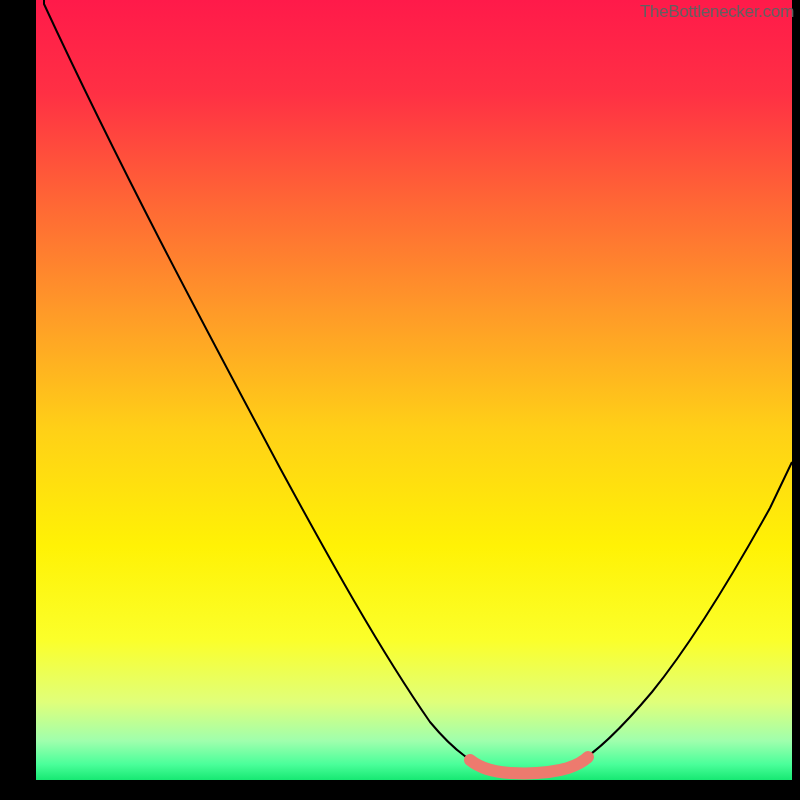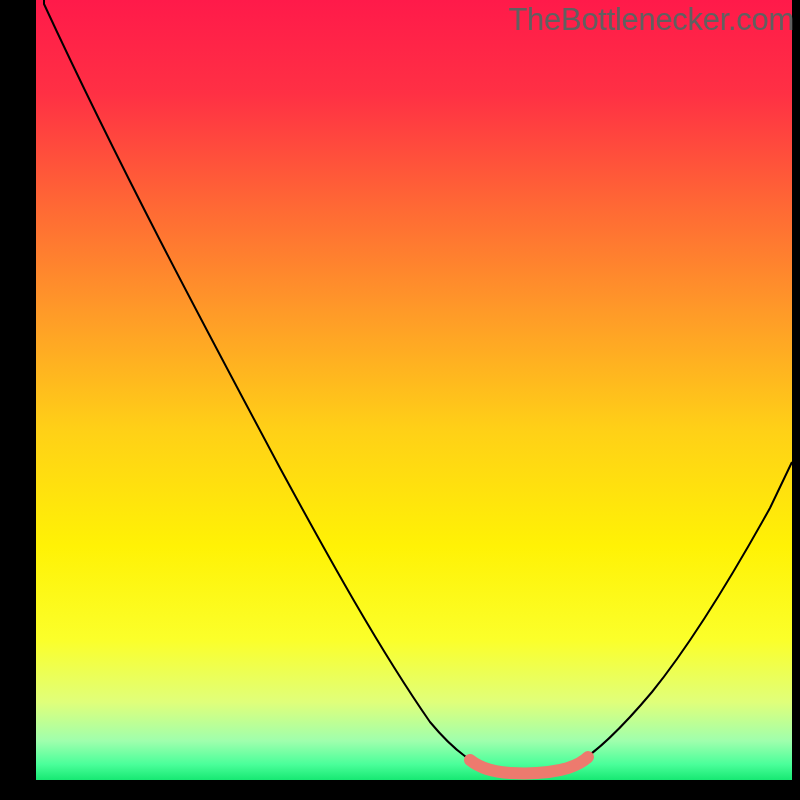--- a/index.html
+++ b/index.html
@@ -16,21 +16,21 @@
     top: 0;
     left: 0;
     width: 800px;
     height: 800px;
   }
   .watermark {
     position: absolute;
     top: 2px;
     right: 6px;
     color: #606060;
-    font-size: 31px;
+    font-size: 17px;
     font-weight: 500;
     letter-spacing: -0.3px;
     z-index: 10;
   }
   svg {
     display: block;
   }
 </style>
 </head>
 <body>

